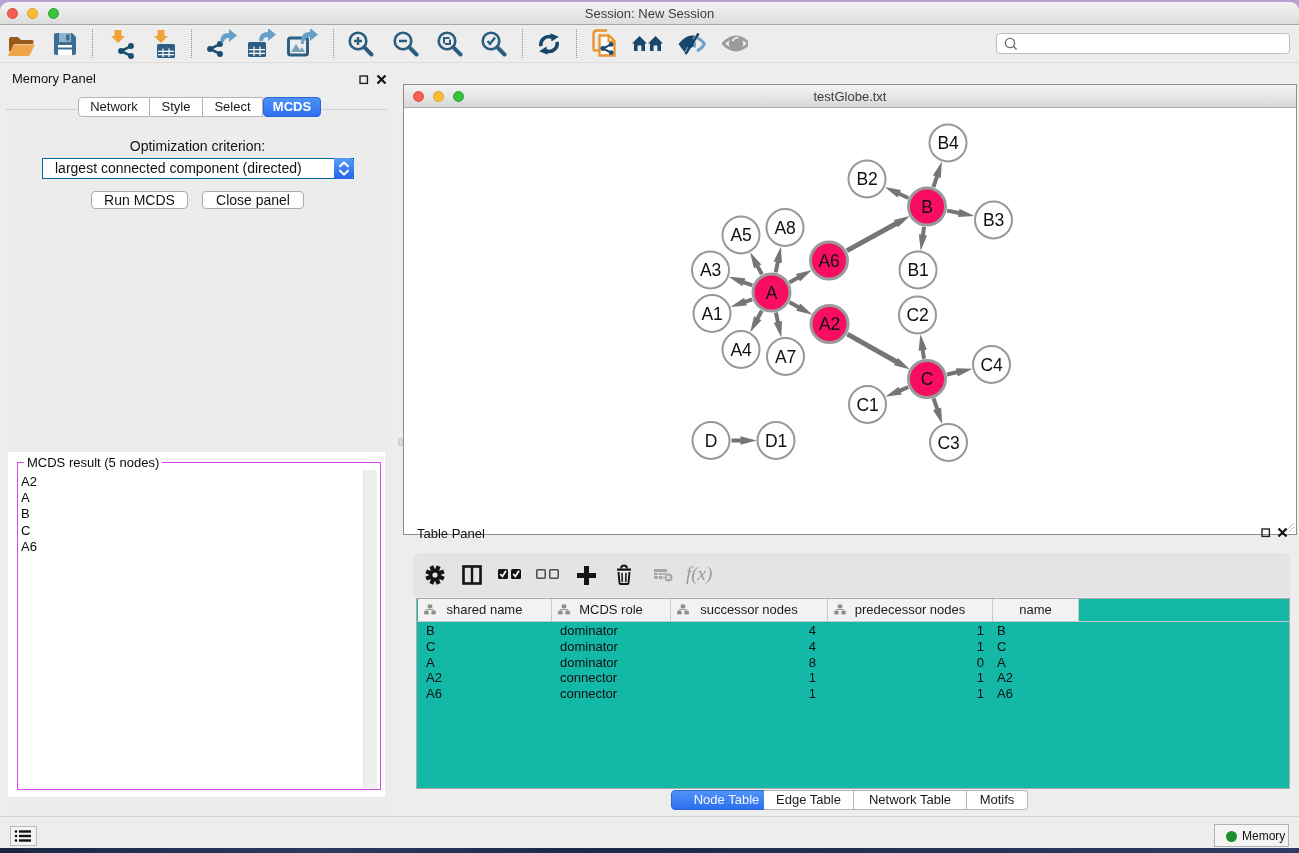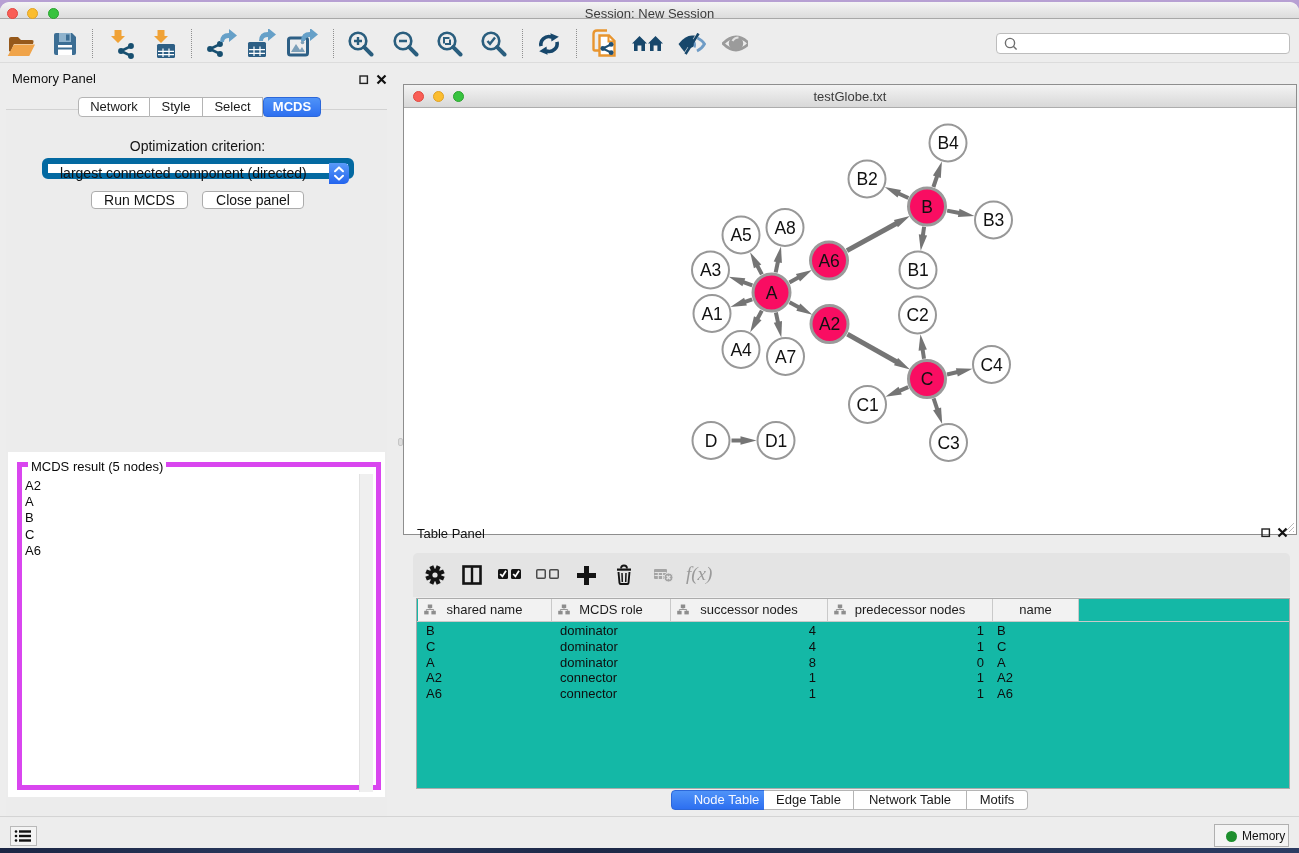--- a/index.html
+++ b/index.html
@@ -2,21 +2,21 @@
 <html><head>
 <meta charset="utf-8">
 <style>
 * { margin:0; padding:0; box-sizing:border-box; -webkit-font-smoothing:antialiased; }
 body { width:1299px; height:853px; overflow:hidden; font-family:"Liberation Sans", sans-serif; }
 .desktop { position:relative; width:1299px; height:853px; background:#b7a0d3; }
 .desk-bottom { position:absolute; left:0; bottom:0; width:1299px; height:13px;
   background:linear-gradient(90deg,#1b2644,#2a3a60 25%,#1c2847 45%,#233252 70%,#2c3c63); border-top:1px solid #55628a; }
 .appwin { position:absolute; left:0; top:2px; width:1299px; height:846px;
   background:#ededed; border-radius:9px 9px 0 0; overflow:hidden; }
-.titlebar { position:absolute; left:0; top:0; width:100%; height:17px;
+.titlebar { position:absolute; left:0; top:0; width:100%; height:23px;
   background:linear-gradient(#f4f4f4,#dcdcdc); border-bottom:1px solid #a8a8a8;
   border-radius:9px 9px 0 0; }
 .tl { position:absolute; top:6px; width:11px; height:11px; border-radius:50%; }
 .tl.r { left:7px;  background:#f95e56; border:0.5px solid #e04840; }
 .tl.y { left:27px; background:#fbbd2f; border:0.5px solid #e0a224; }
 .tl.g { left:48px; background:#38c33f; border:0.5px solid #2aa32f; }
 .wtitle { position:absolute; top:4px; width:100%; text-align:center; font-size:13px; color:#3c3c3c; }
 .toolbar { position:absolute; left:0; top:23px; width:100%; height:38px; background:#ededed;
   border-bottom:1px solid #dcdcdc; }
 .tsep { position:absolute; top:4px; height:29px; width:0; border-left:1px dotted #8f8f8f; }
@@ -26,28 +26,28 @@
 
 .cp-title { position:absolute; left:12px; top:69px; font-size:13px; color:#111; }
 .panicon { position:absolute; font-size:12px; color:#111; }
 .tabrow { position:absolute; top:95px; height:20px; font-size:13px; z-index:3; }
 .tab { position:absolute; top:0; height:20px; background:#fff; border:1px solid #b4b4b4;
   color:#1a1a1a; text-align:center; line-height:18px; }
 .tab.sel { background:linear-gradient(#4f93f8,#2d6ff0); color:#fff; border:1px solid #2c67d9; border-radius:4px; }
 .cp-inner { position:absolute; left:6px; top:107px; width:381px; height:709px; border-top:1px solid #d2d2d2; background:#ececec; }
 .optlabel { position:absolute; left:0; top:136px; width:395px; text-align:center; font-size:14px; color:#141414; }
 .dropdown { position:absolute; left:42px; top:156px; width:312px; height:21px; background:#fff;
-  border:6px solid #0369a1; border-radius:6px; font-size:14px; line-height:19px; color:#111;
+  border:1px solid #0369a1; border-radius:0; font-size:14px; line-height:19px; color:#111;
   padding-left:12px; }
 .dd-step { position:absolute; right:-1px; top:-1px; width:20px; height:21px; border-radius:0 5px 5px 0;
   background:linear-gradient(#5a9bf9,#2364ee); }
 .btn { position:absolute; top:189px; height:18px; background:#fff; border:1px solid #acacac;
   border-radius:4px; font-size:14px; color:#141414; text-align:center; line-height:16px; }
 .cp-white { position:absolute; left:8px; top:450px; width:377px; height:345px; background:#fff; }
-.groupbox { position:absolute; left:9px; top:10px; width:364px; height:328px; border:5px solid #d946ef; }
+.groupbox { position:absolute; left:9px; top:10px; width:364px; height:328px; border:1px solid #d946ef; }
 .gb-legend { position:absolute; left:6px; top:-8px; background:#fff; font-size:13px; color:#0a0a0a; padding:0 3px; }
 .gb-list { position:absolute; left:3px; top:11px; font-size:13px; color:#0a0a0a; line-height:16.2px; }
 .gb-scroll { position:absolute; right:3px; top:7px; width:14px; height:318px; background:#efefef; border-left:1px solid #e2e2e2; }
 .vsplit { position:absolute; left:398px; top:436px; width:5px; height:8px; background:#ddd; border:1px solid #c6c6c6; border-radius:2px; }
 
 .netwin { position:absolute; left:403px; top:61px; width:894px; height:451px; background:#fff; border:1px solid #8e8e8e;margin-top:21px; }
 .net-tb { position:absolute; left:0; top:0; width:100%; height:23px;
   background:linear-gradient(#f3f3f3,#d8d8d8); border-bottom:1px solid #adadad; }
 .net-tb .tl { top:6px; }
 .net-tb .tl.r { left:9px; } .net-tb .tl.y { left:29px; } .net-tb .tl.g { left:49px; }

